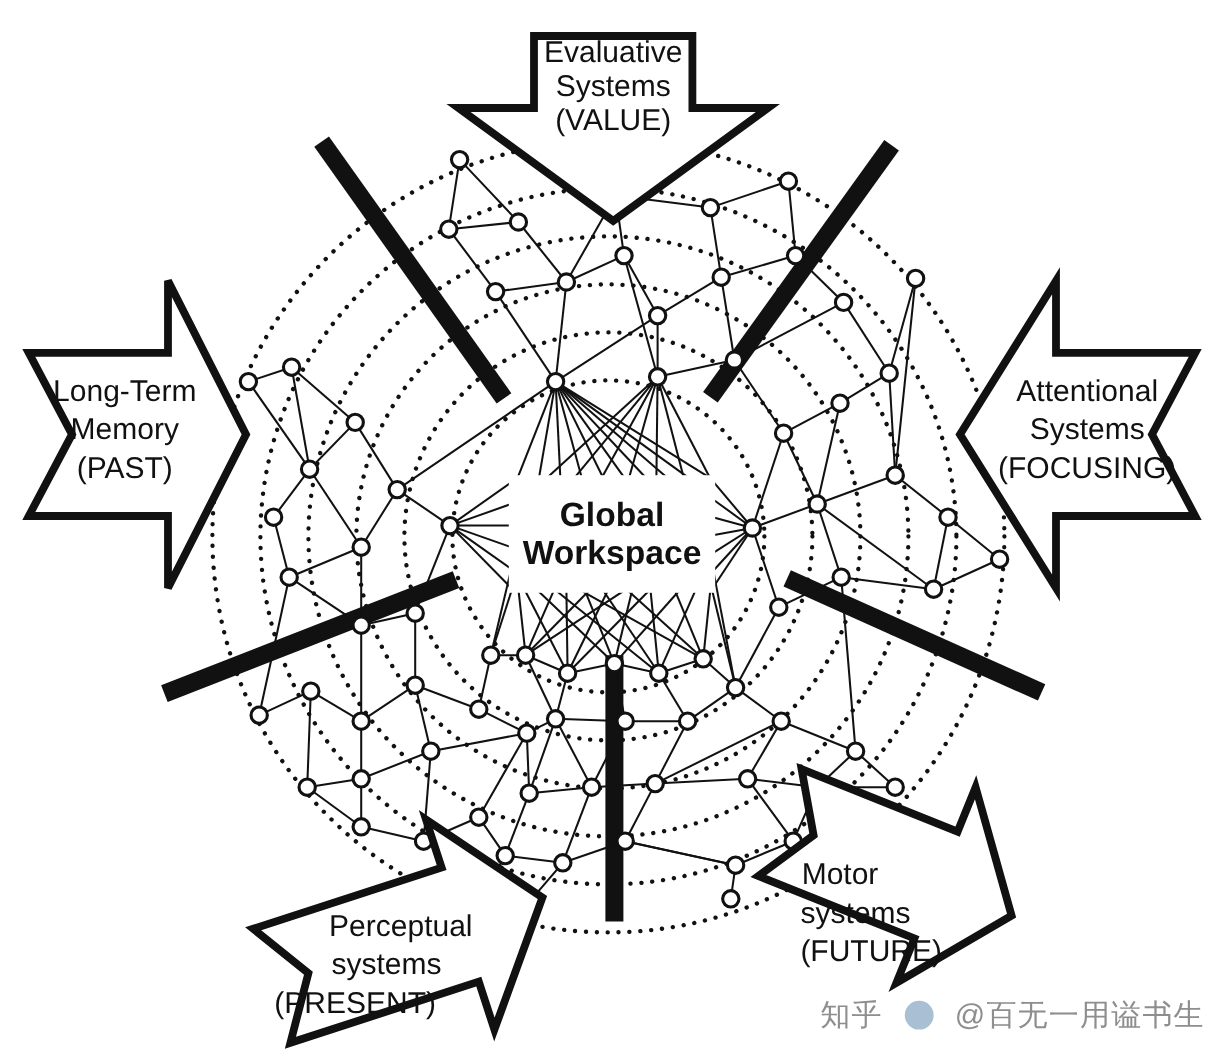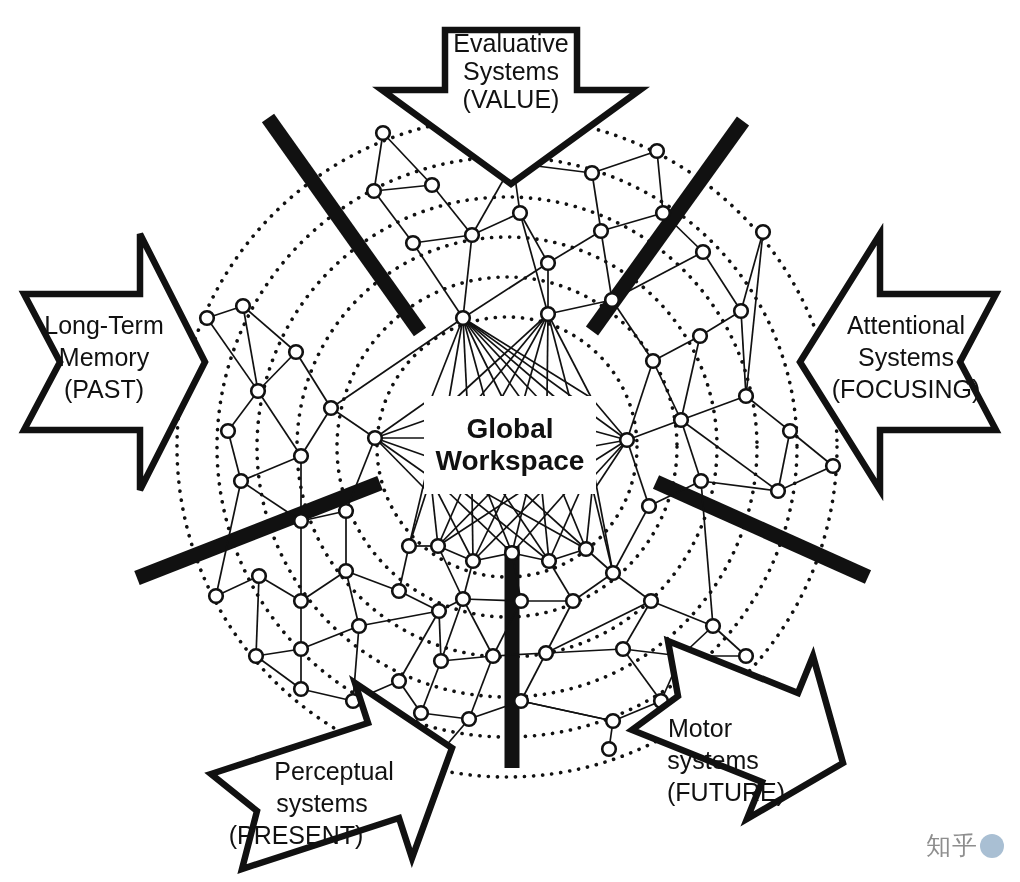--- a/index.html
+++ b/index.html
@@ -7,21 +7,21 @@
     position:relative;
     width:1020px;height:882px;
     background:#ffffff;
     overflow:hidden;
     font-family:"Liberation Sans","DejaVu Sans",sans-serif;
   }
   .stage svg{display:block;width:1020px;height:882px;}
   .watermark{
     position:absolute;
     right:16px;bottom:20px;
-    display:flex;align-items:center;gap:2px;
+    display:flex;align-items:center;gap:18px;
     font-size:25px;
     color:#8e8e8e;
     letter-spacing:1px;
     user-select:none;
   }
   .watermark .avatar{
     width:24px;height:24px;border-radius:50%;
     background:#a9bfd3;
     display:inline-block;
   }
@@ -341,14 +341,15 @@
         <text x="296" y="844" text-anchor="middle" font-size="25" fill="#111111" font-family="&quot;Liberation Sans&quot;,&quot;DejaVu Sans&quot;,sans-serif">(PRESENT)</text>
         <text x="700" y="737" text-anchor="middle" font-size="25" fill="#111111" font-family="&quot;Liberation Sans&quot;,&quot;DejaVu Sans&quot;,sans-serif">Motor</text>
         <text x="713" y="769" text-anchor="middle" font-size="25" fill="#111111" font-family="&quot;Liberation Sans&quot;,&quot;DejaVu Sans&quot;,sans-serif">systems</text>
         <text x="726" y="801" text-anchor="middle" font-size="25" fill="#111111" font-family="&quot;Liberation Sans&quot;,&quot;DejaVu Sans&quot;,sans-serif">(FUTURE)</text>
       </g>
     </svg>
 
   <div class="watermark" style="color: rgb(142, 142, 142);">
     <span>知乎</span>
     <span class="avatar" style="background: rgb(169, 191, 211);"></span>
+    <span>@百无一用谥书生</span>
   </div>
 </div>
 
 </body></html>

